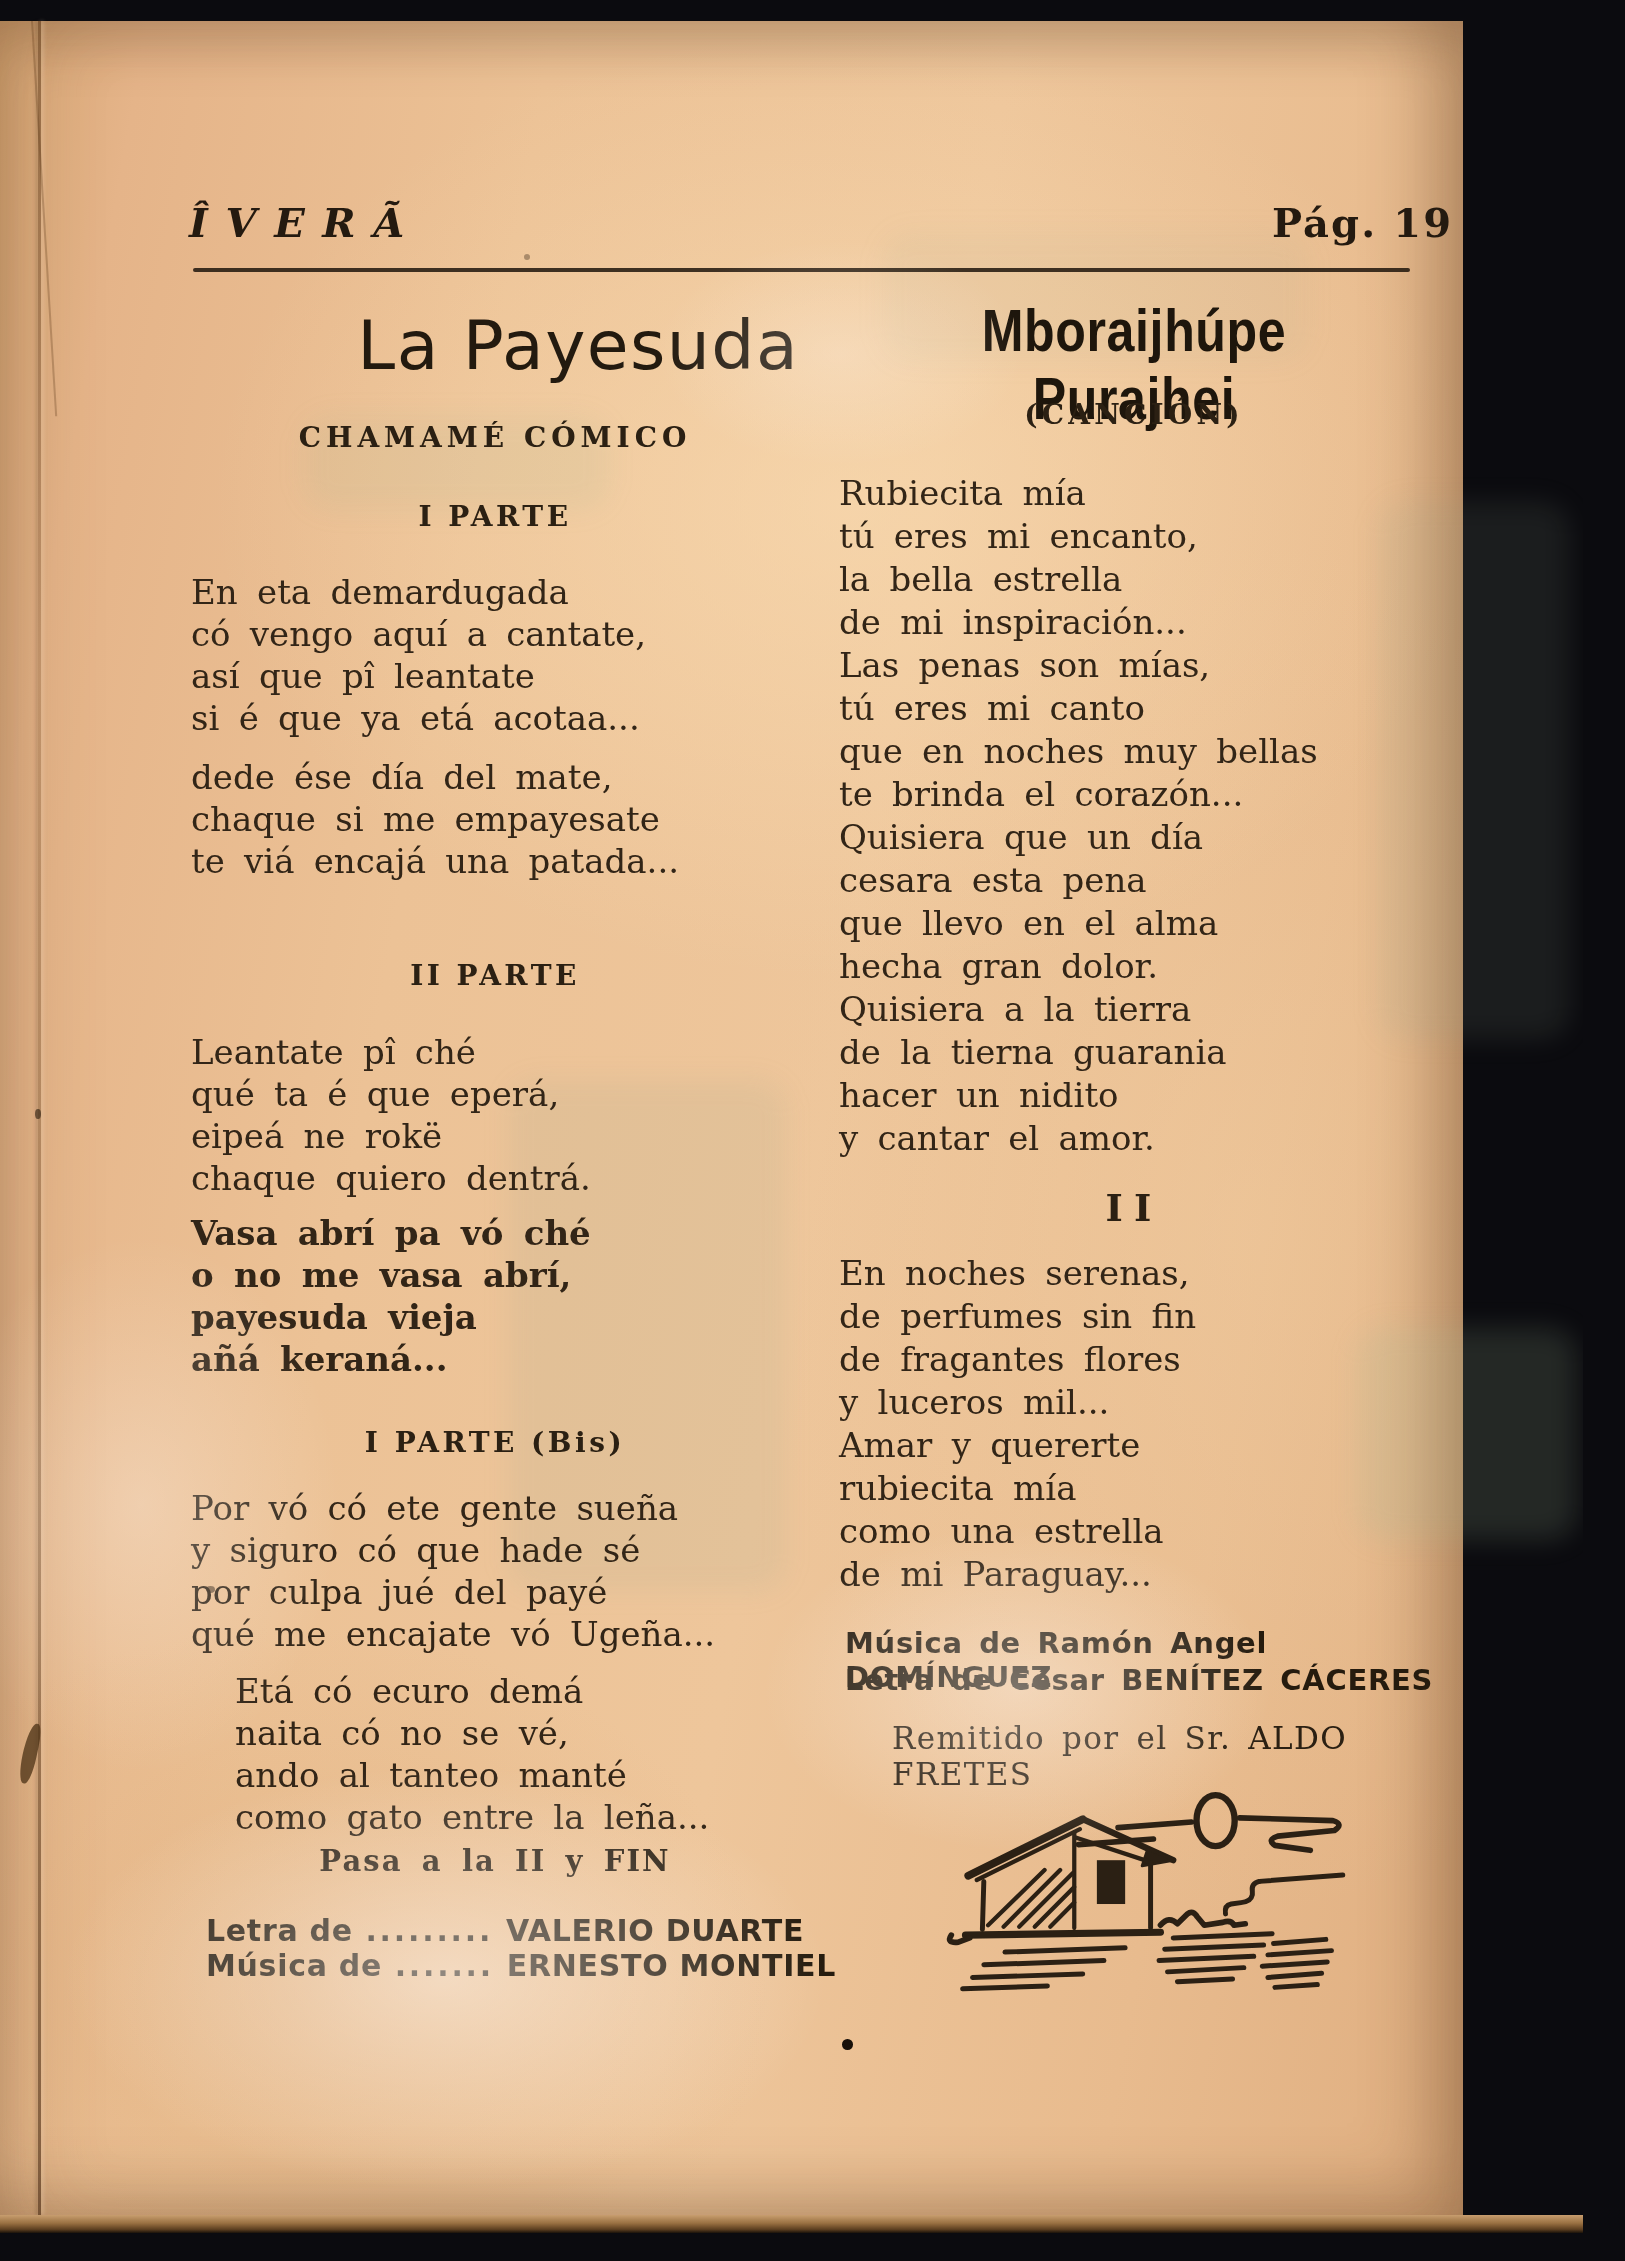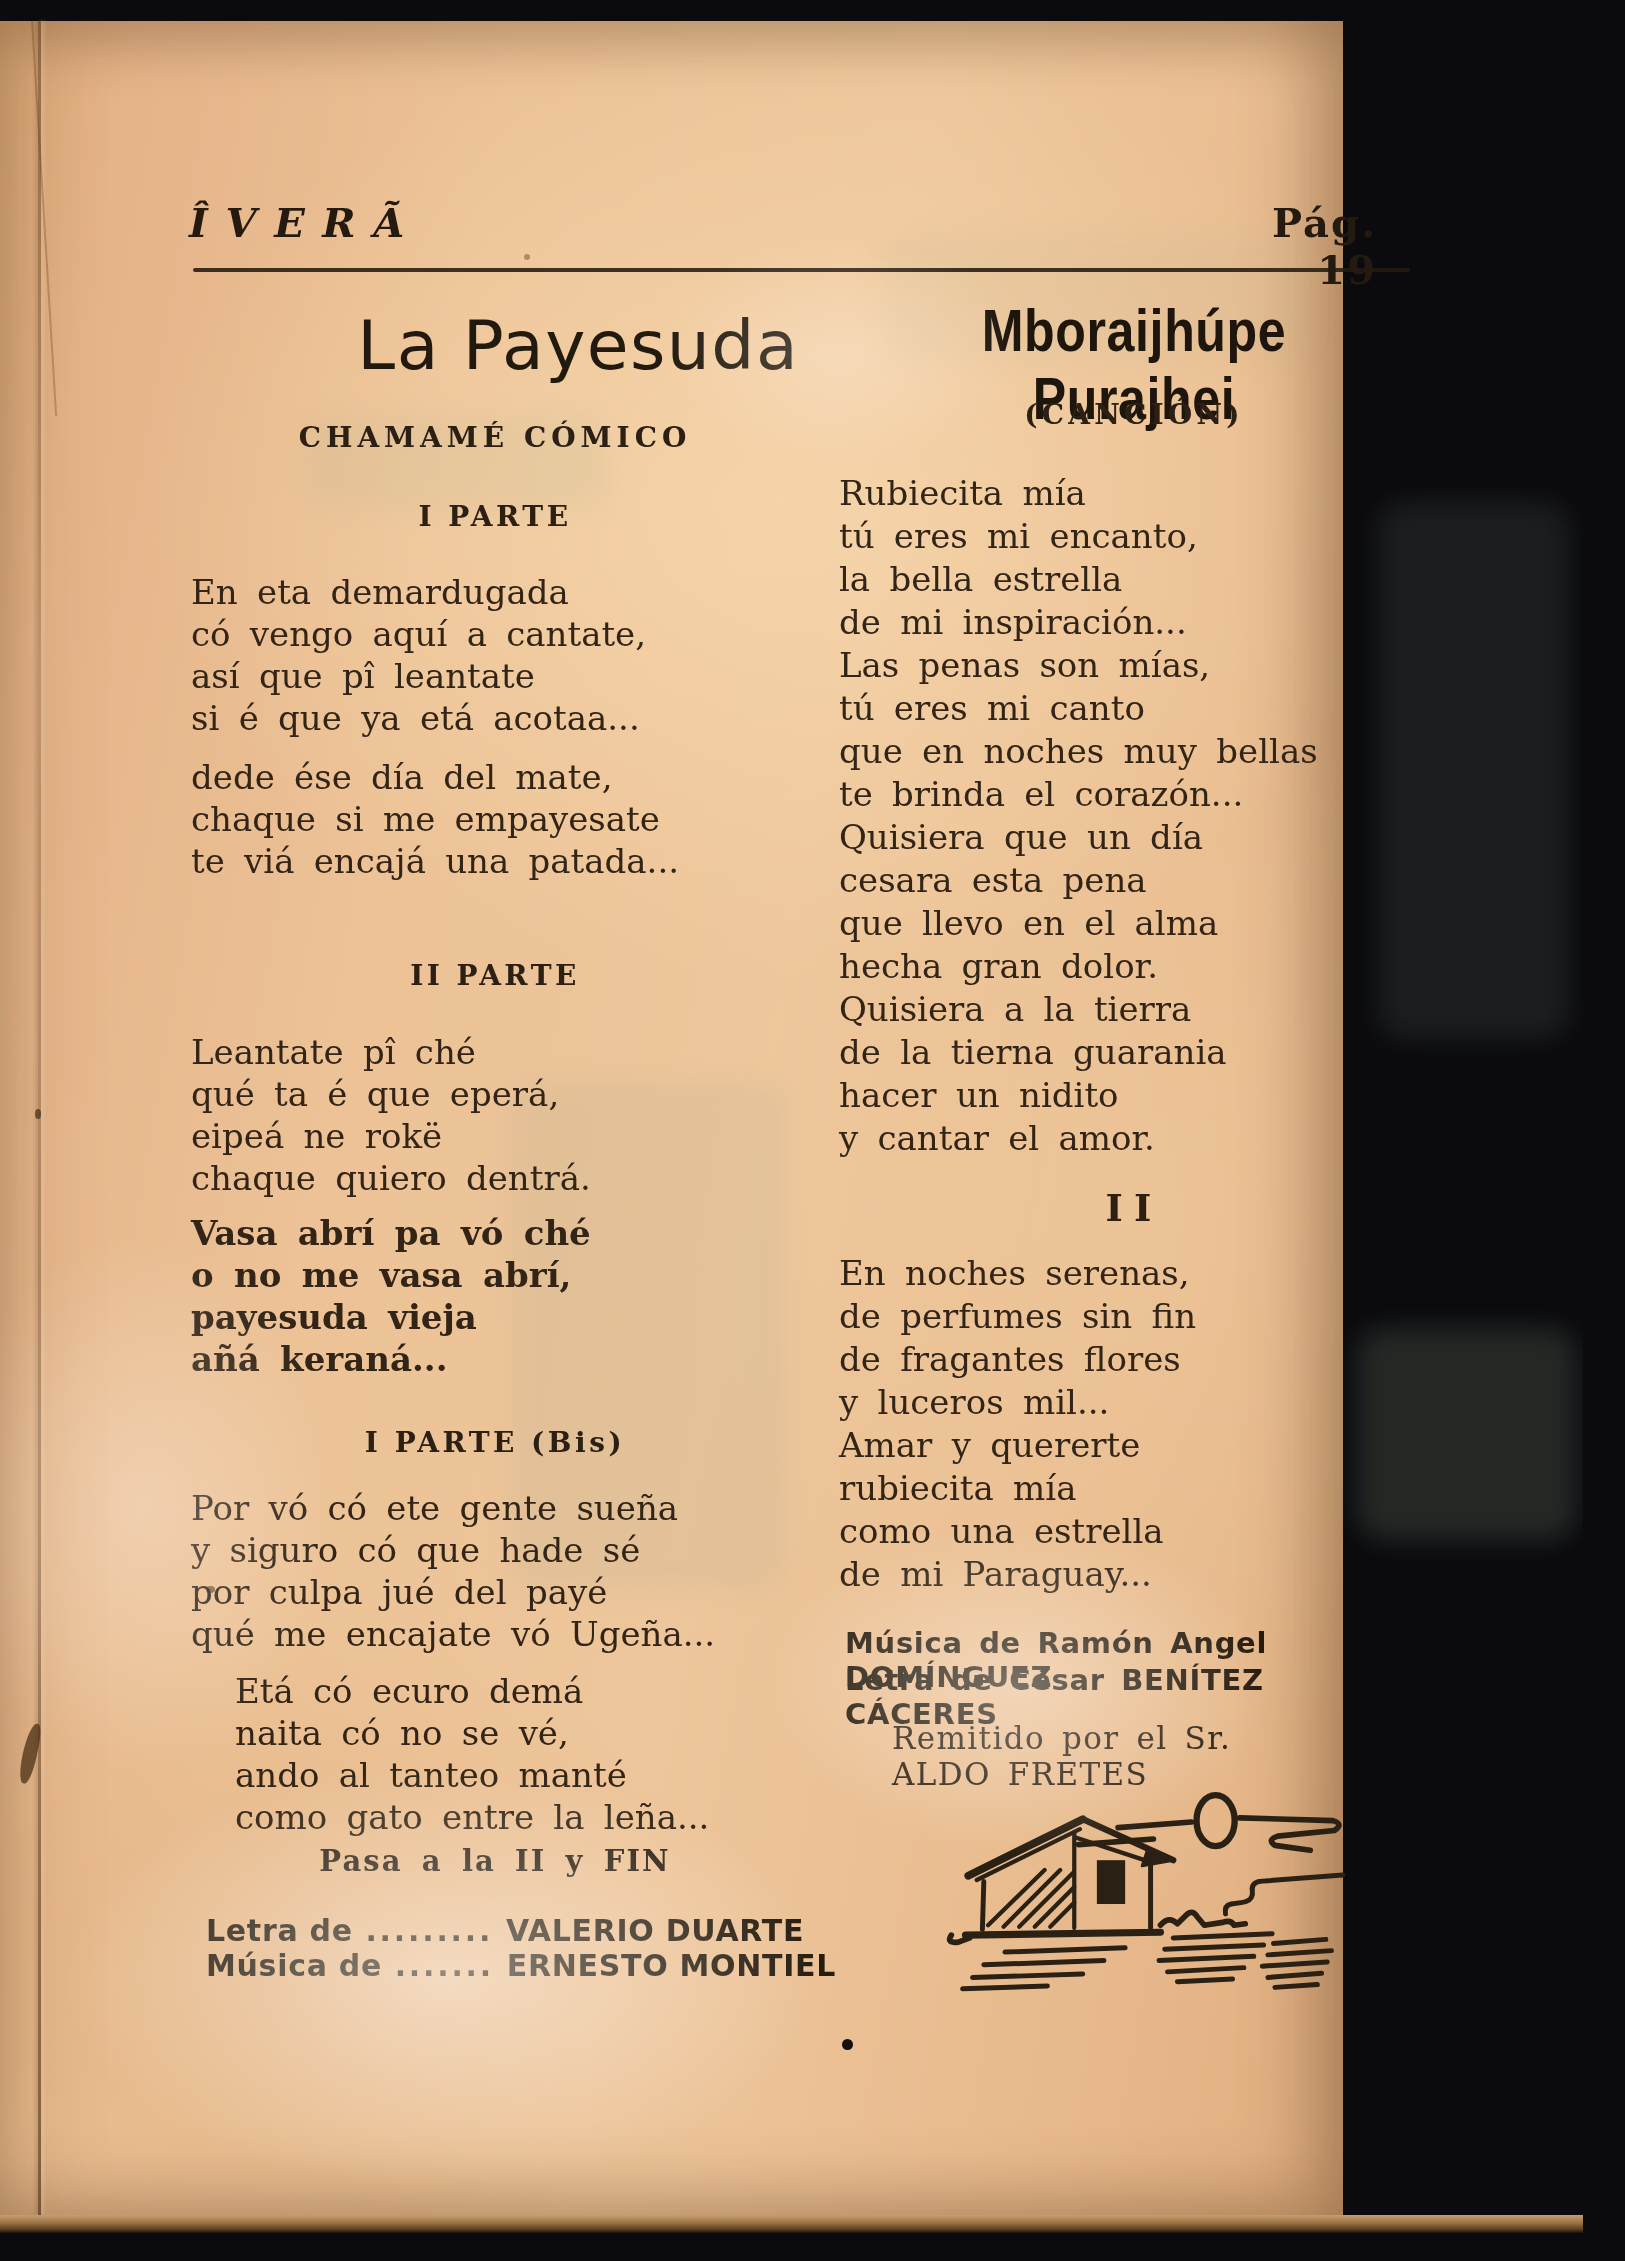--- a/index.html
+++ b/index.html
@@ -2,21 +2,21 @@
 <html style="font-size:11.3px"><head>
 <meta charset="utf-8">
 <style>
   html,body{margin:0;padding:0;}
   body{
     width:1625px;height:2261px;position:relative;overflow:hidden;
     background:#0b0b0f;
     font-family:"DejaVu Serif", serif;
   }
   .paper{
-    position:absolute;left:0;top:21px;width:1343px;height:2194px;
+    position:absolute;left:0;top:21px;width:1463px;height:2194px;
     background:
       radial-gradient(848px 636px at 58% 22%, rgba(252,224,182,.55), rgba(252,224,182,0) 75%),
       radial-gradient(707px 989px at 85% 55%, rgba(242,208,164,.40), rgba(242,208,164,0) 70%),
       radial-gradient(636px 495px at 20% 90%, rgba(216,164,112,.35), rgba(216,164,112,0) 75%),
       linear-gradient(100deg,#d8a877 0%,#e5b489 8%,#ecc296 30%,#eec69b 55%,#e8bb8e 80%,#dfae80 100%);
     box-shadow:
       inset 0 28px 49px rgba(80,50,25,.20),
       inset -39px -21px 64px rgba(90,55,25,.28),
       inset 49px 0 64px rgba(120,80,45,.12);
   }

